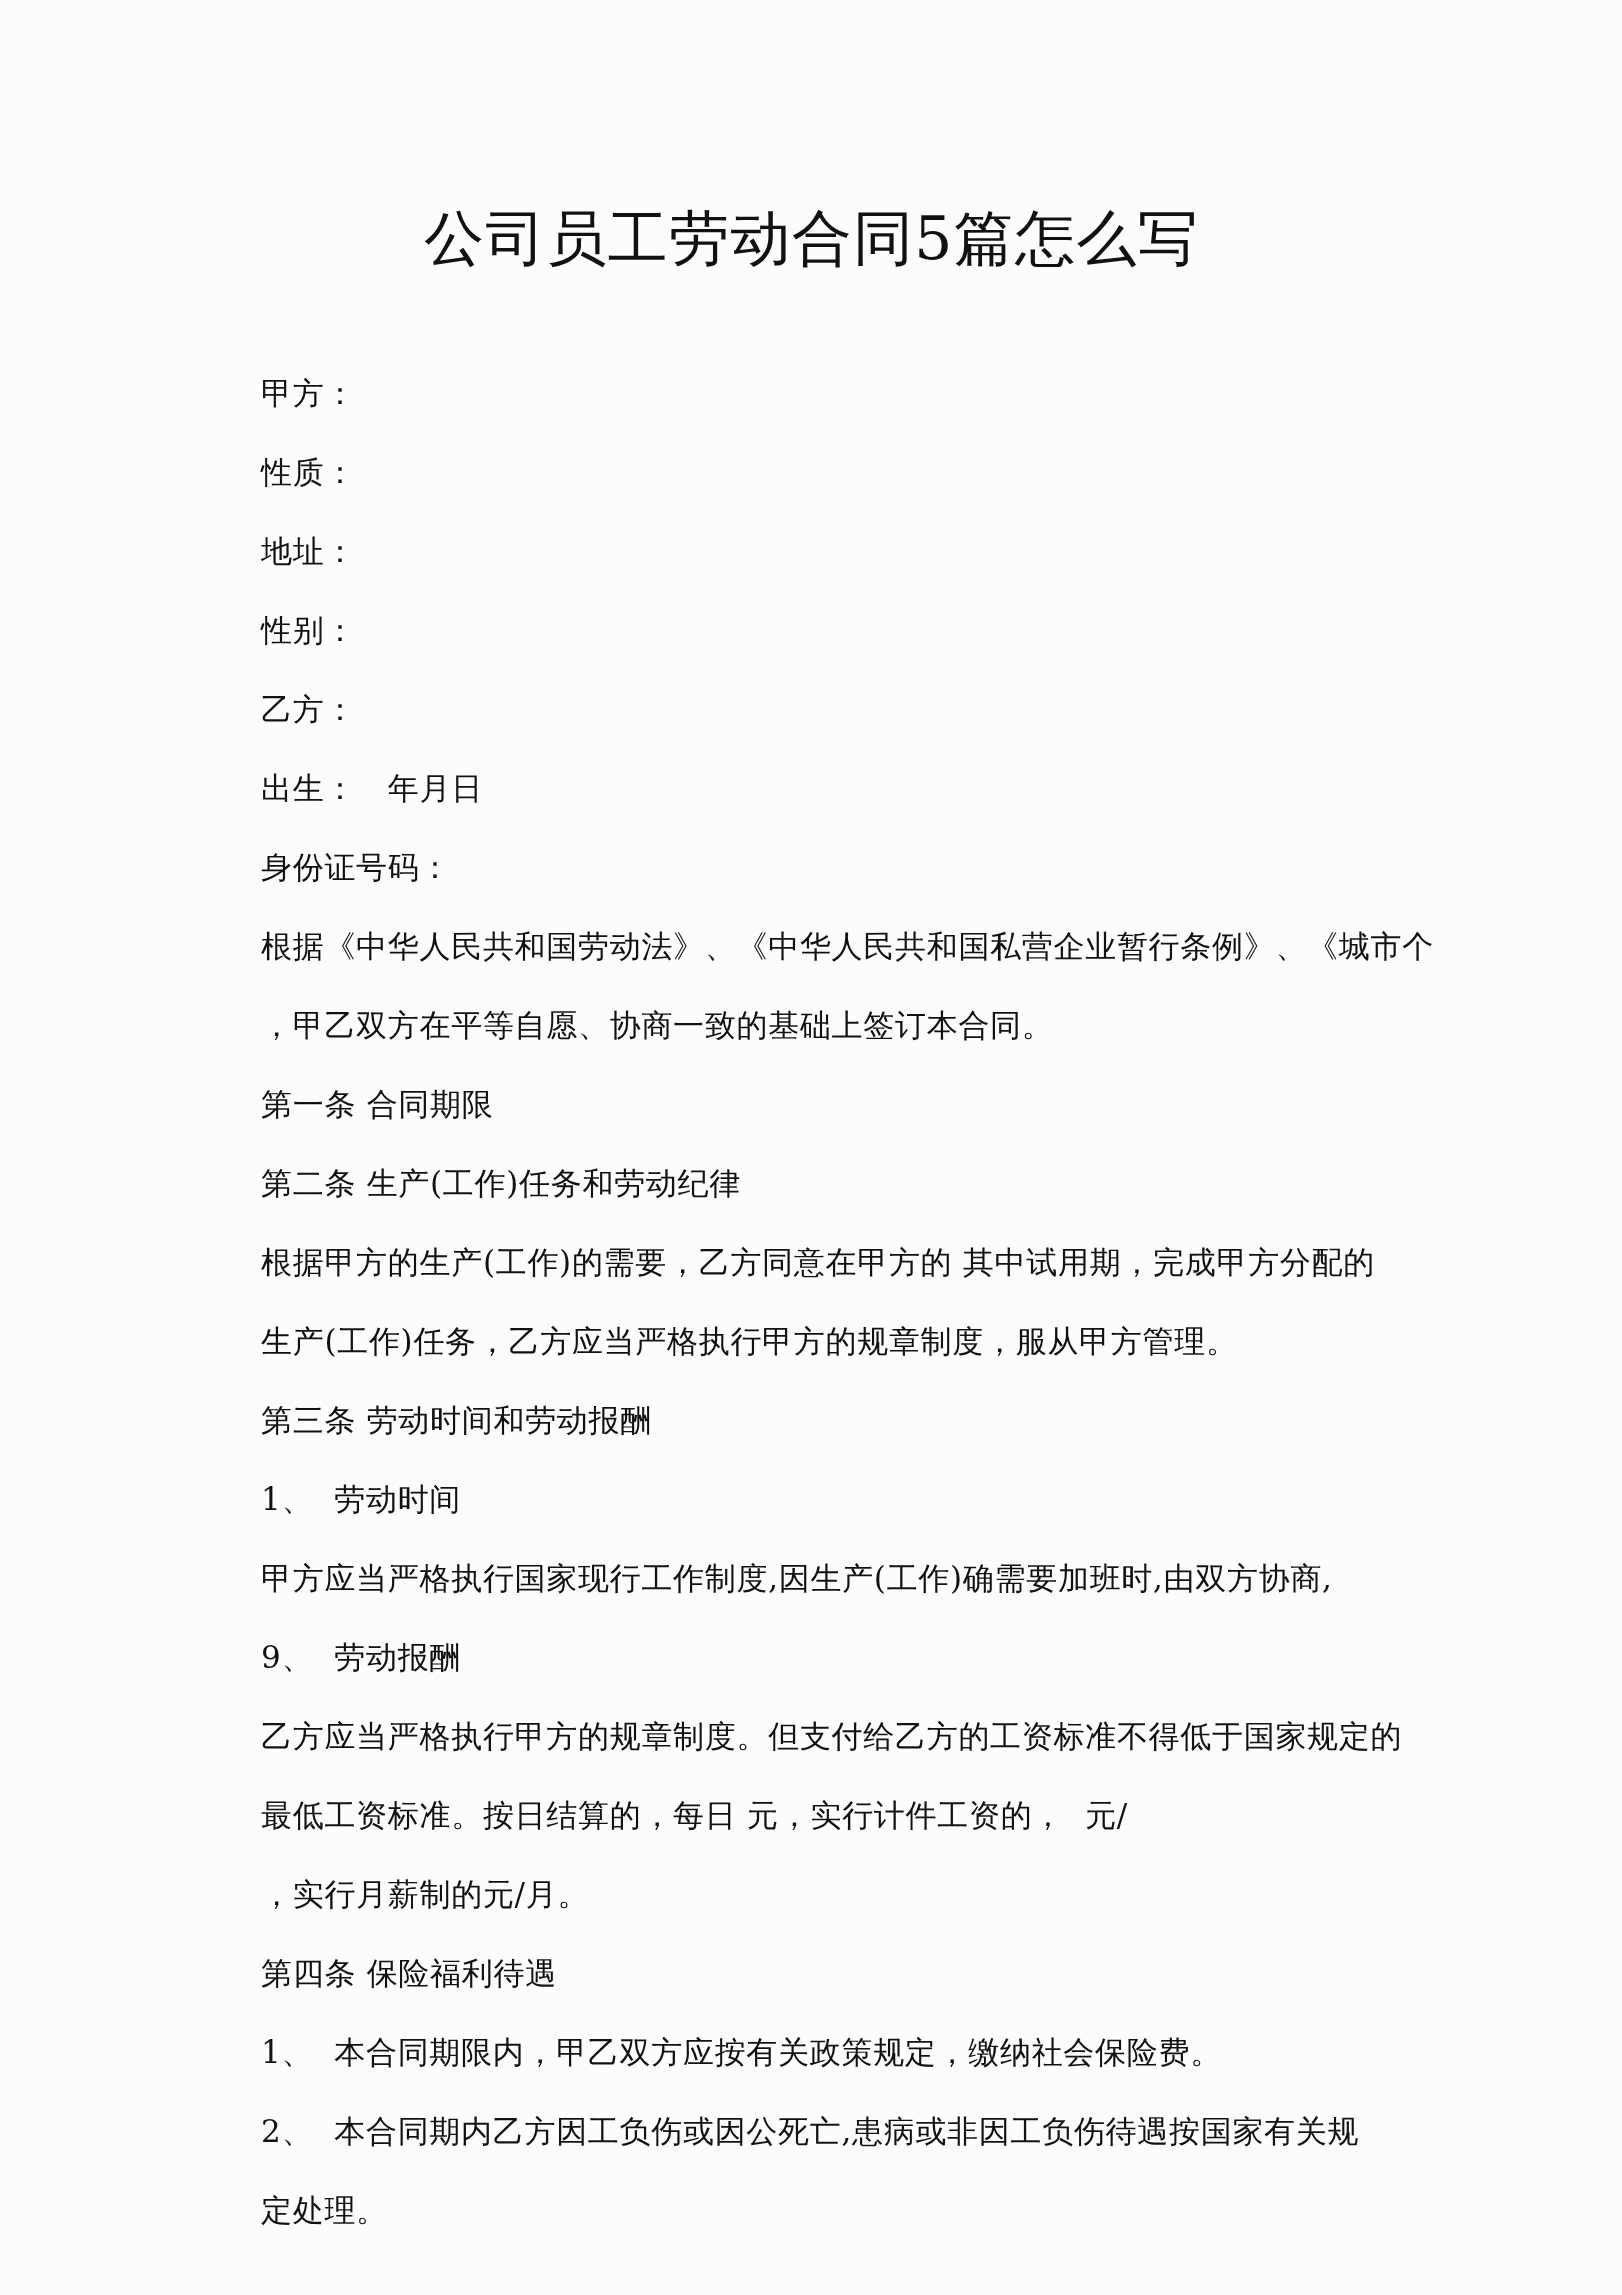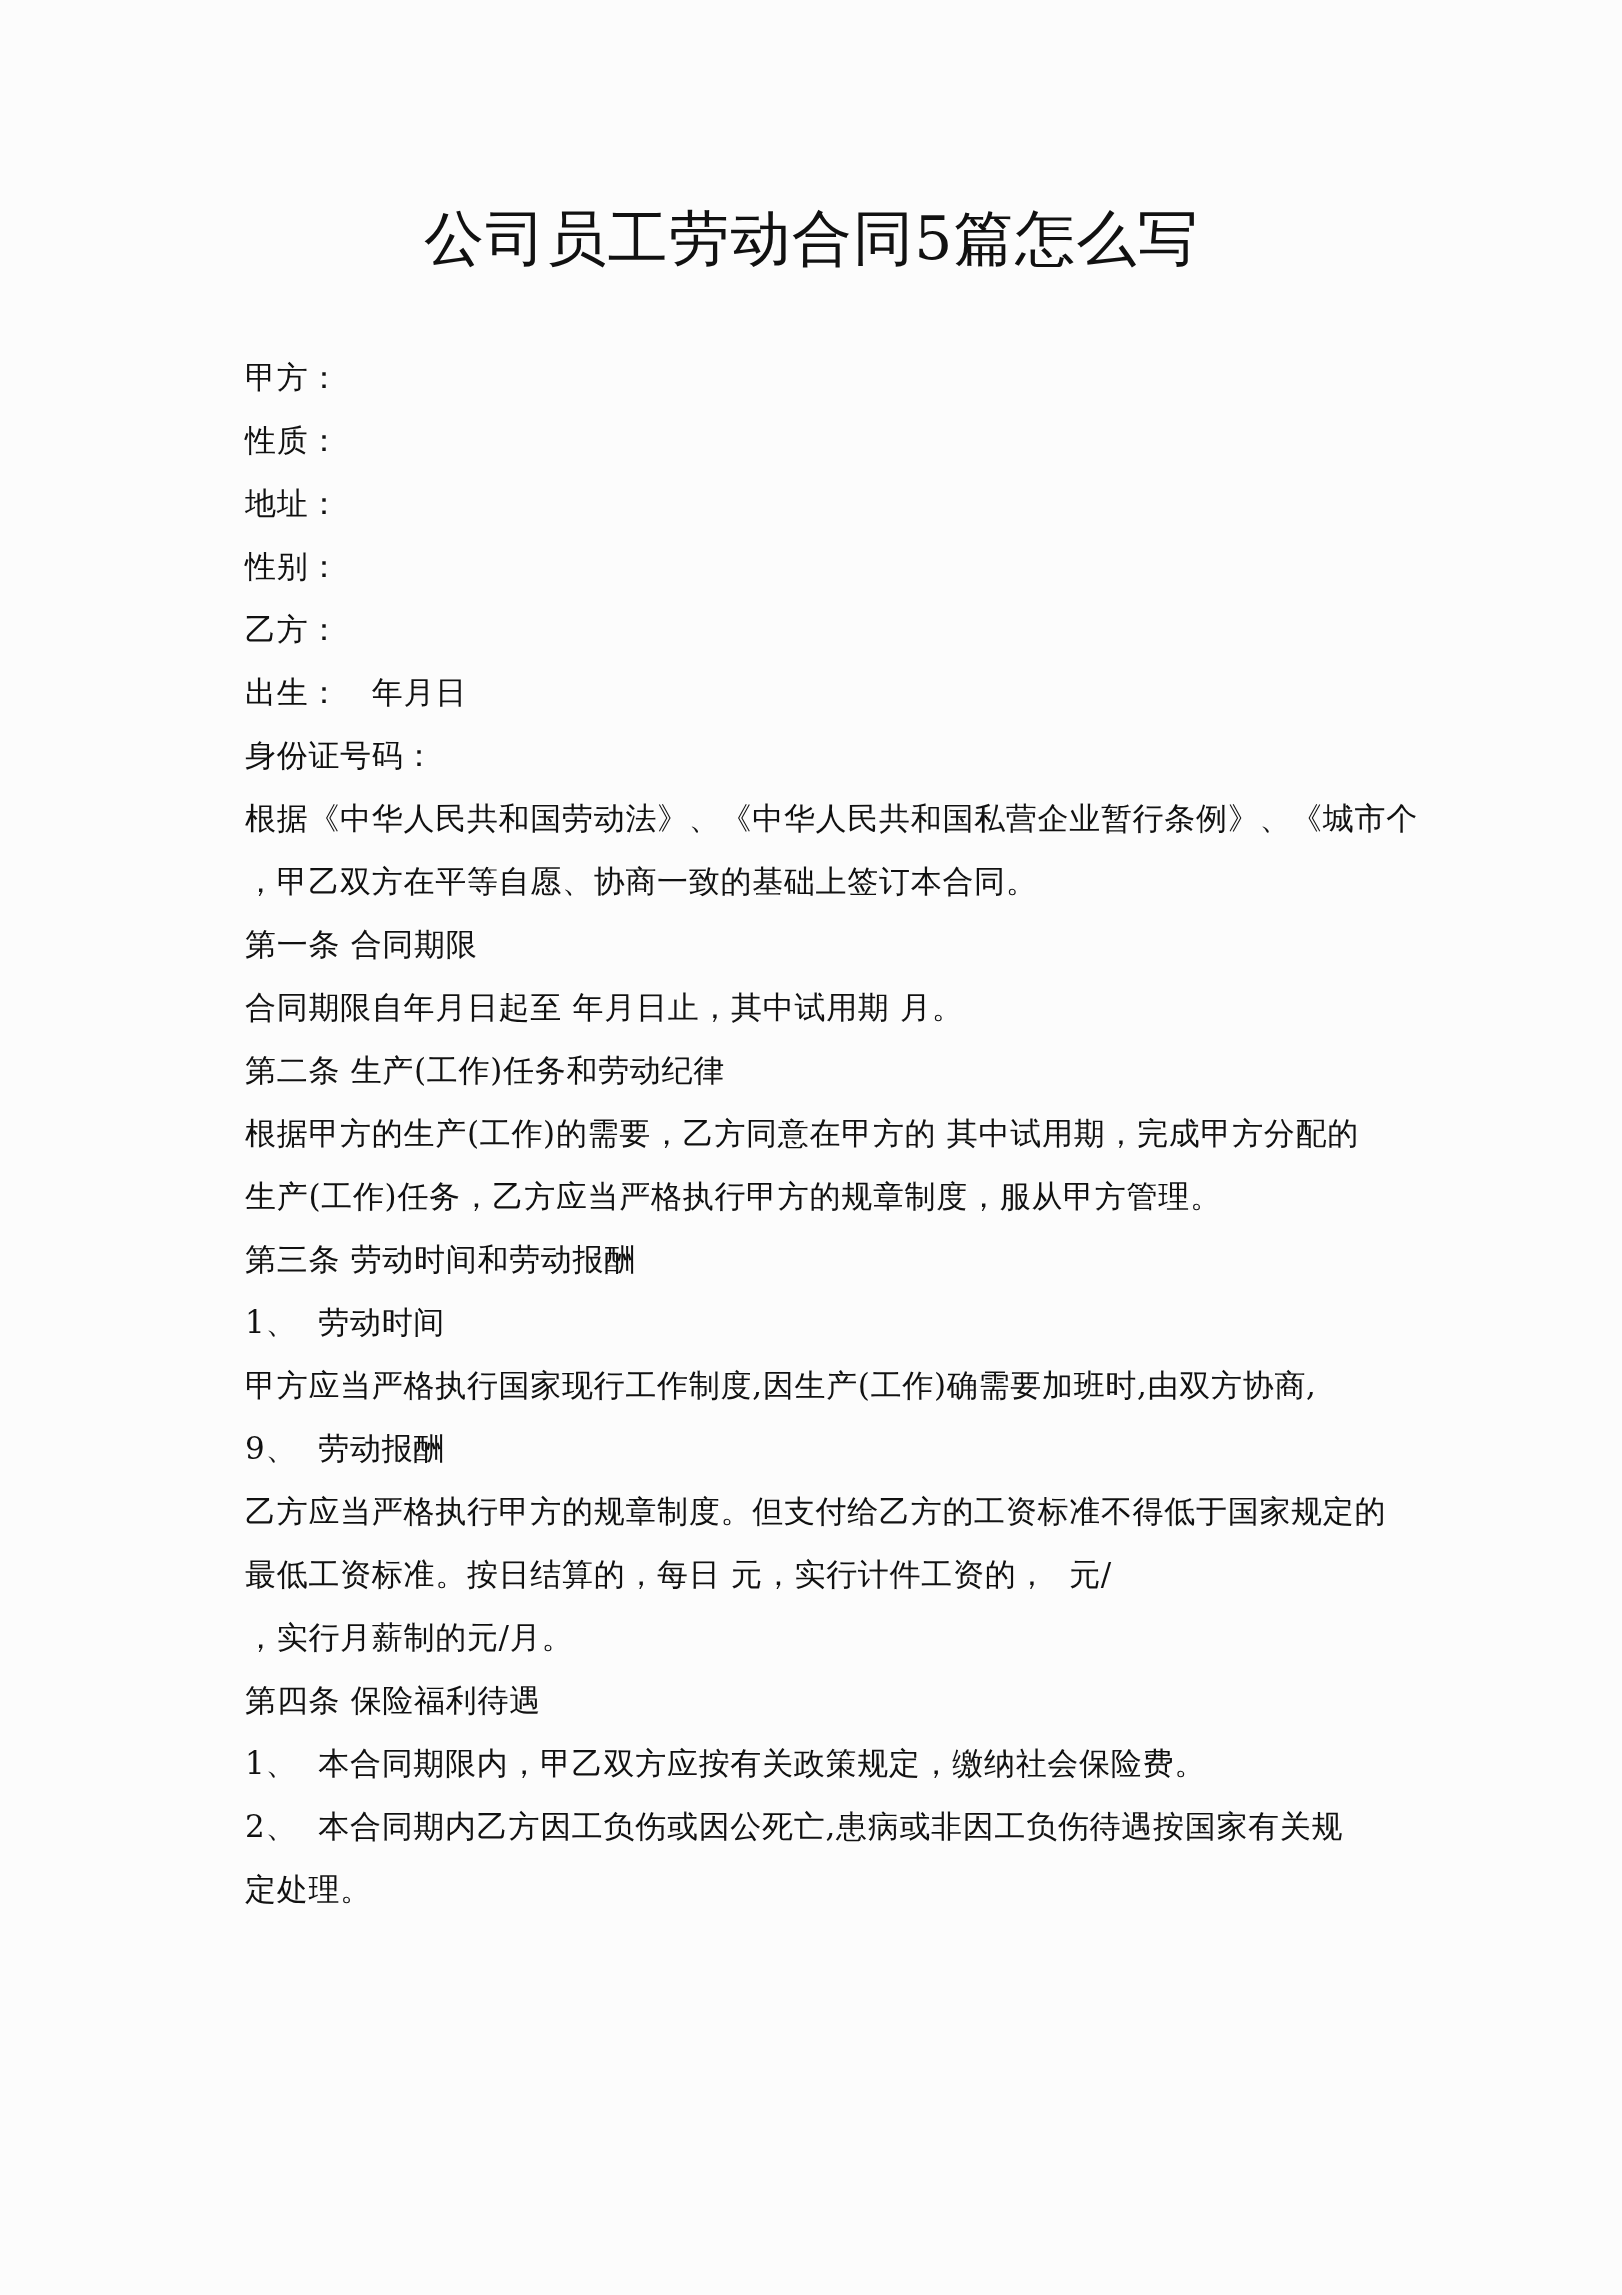--- a/index.html
+++ b/index.html
@@ -40,41 +40,40 @@
       left: 245px;
       top: 346px;
       width: 1139px;
     }
     .line {
       font-size: 31px;
       line-height: 63px;
       height: 63px;
       white-space: pre;
       letter-spacing: 0.7px;
-      margin: 0;
+      margin: 16px;
     }
   </style>
 </head>
 <body>
 
 <div class="page">
   <h1 class="title">公司员工劳动合同5篇怎么写</h1>
 
   <div class="body">
     <p class="line">甲方：</p>
     <p class="line">性质：</p>
     <p class="line">地址：</p>
     <p class="line">性别：</p>
     <p class="line">乙方：</p>
     <p class="line">出生：   年月日</p>
     <p class="line">身份证号码：</p>
     <p class="line">根据《中华人民共和国劳动法》、《中华人民共和国私营企业暂行条例》、《城市个</p>
     <p class="line">，甲乙双方在平等自愿、协商一致的基础上签订本合同。</p>
     <p class="line">第一条 合同期限</p>
-    <p class="line">合同期限自年月日起至 年月日止，其中试用期 月。</p>
     <p class="line">第二条 生产(工作)任务和劳动纪律</p>
     <p class="line">根据甲方的生产(工作)的需要，乙方同意在甲方的 其中试用期，完成甲方分配的</p>
     <p class="line">生产(工作)任务，乙方应当严格执行甲方的规章制度，服从甲方管理。</p>
     <p class="line">第三条 劳动时间和劳动报酬</p>
     <p class="line">1、  劳动时间</p>
     <p class="line">甲方应当严格执行国家现行工作制度,因生产(工作)确需要加班时,由双方协商,</p>
     <p class="line">9、  劳动报酬</p>
     <p class="line">乙方应当严格执行甲方的规章制度。但支付给乙方的工资标准不得低于国家规定的</p>
     <p class="line">最低工资标准。按日结算的，每日 元，实行计件工资的，  元/</p>
     <p class="line">，实行月薪制的元/月。</p>

